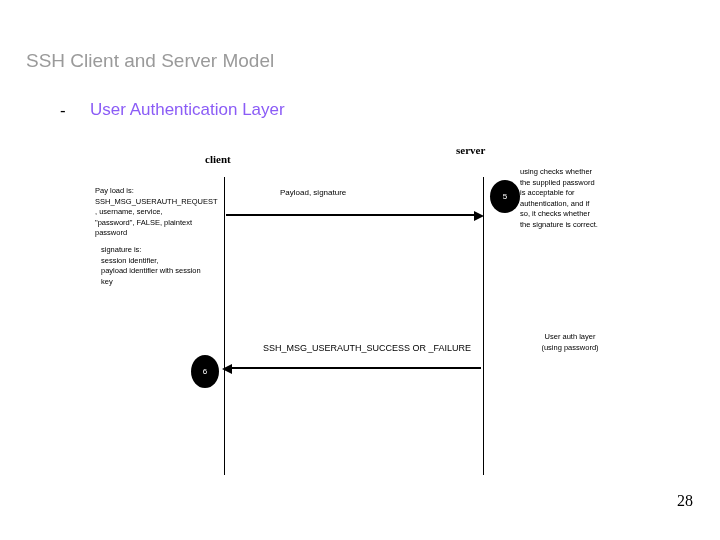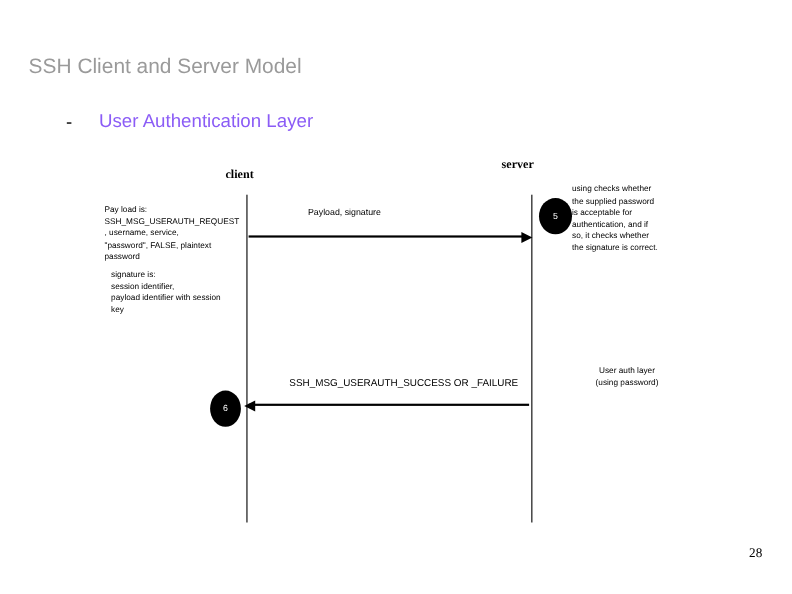--- a/index.html
+++ b/index.html
@@ -144,21 +144,21 @@
   .note .nline { display: block; white-space: nowrap; }
   #server-check-note .nline,
   #payload-note .nline { white-space: normal; }
 
   
   .page-number {
     position: absolute;
     right: 27px;
     bottom: 30px;
     font-family: "Liberation Serif", serif;
-    font-size: 12px;
+    font-size: 16px;
     color: #000000;
   }
 </style>
 </head>
 <body>
 
 <div id="slide">
 
 
   <div class="slide-title">SSH Client and Server Model</div>

